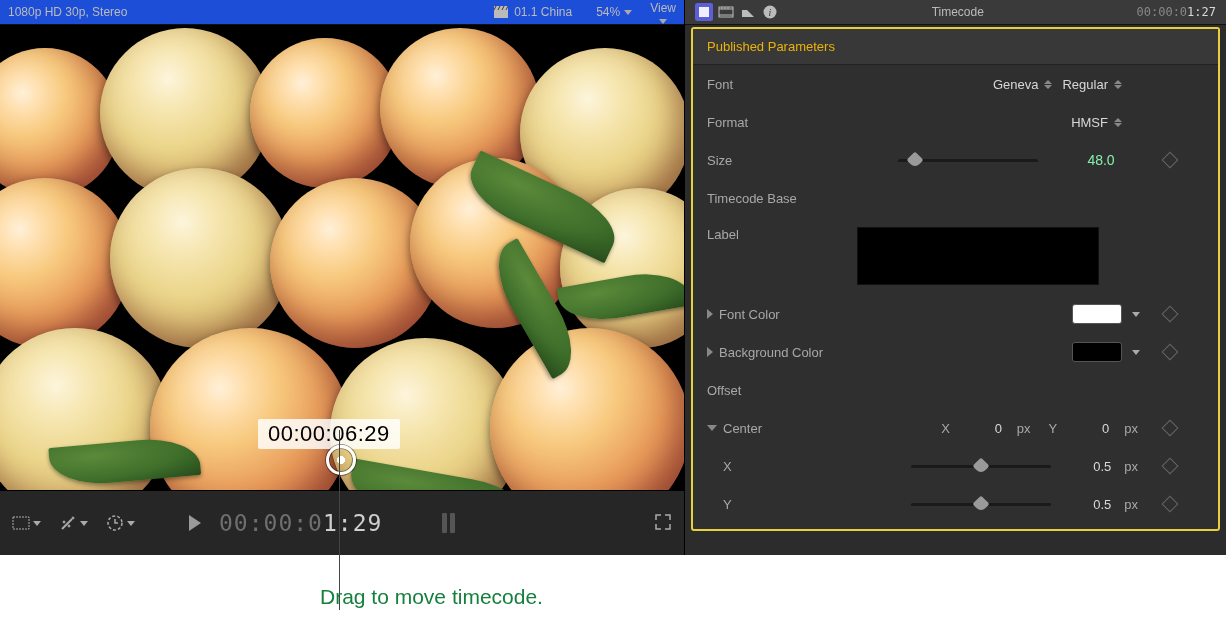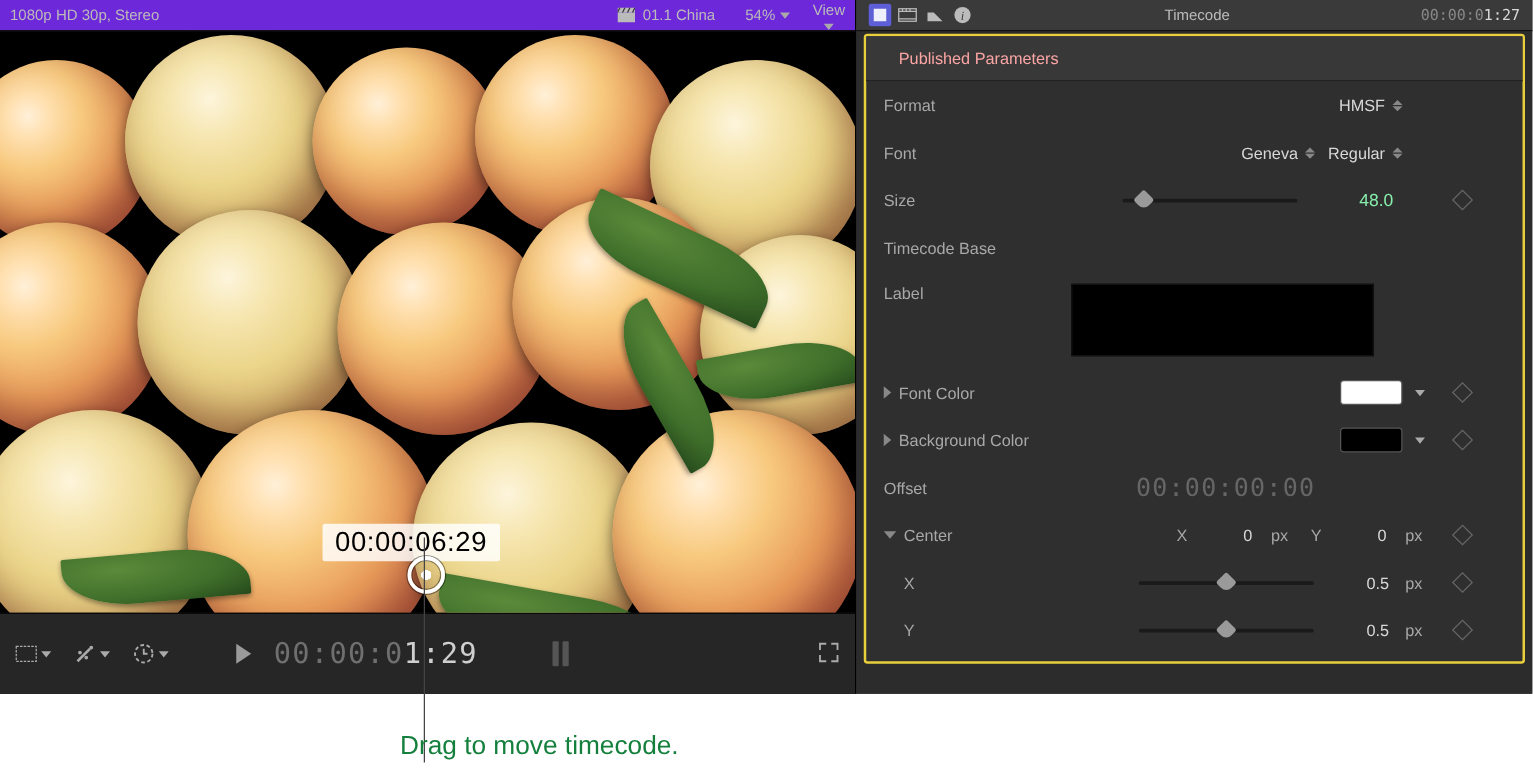--- a/index.html
+++ b/index.html
@@ -23,21 +23,21 @@
   .viewer-pane {
     width: 684px;
     height: 555px;
     background: #1e1e1e;
     display: flex;
     flex-direction: column;
     border-right: 1px solid #000;
   }
   .viewer-header {
     height: 24px;
-    background: #6d28d9;
+    background: #1d4ed8;
     display: flex;
     align-items: center;
     font-size: 12px;
     color: #bbb;
     border-bottom: 1px solid #111;
     padding: 0 8px;
   }
   .viewer-header .left-info { flex: 0 0 auto; }
   .viewer-header .spacer { flex: 1; }
   .viewer-header .clip-name { display:flex; align-items:center; gap:6px;justify-content:flex-end;}
@@ -175,23 +175,23 @@
   .inspector-header .tc-small .hl { color:#d8d8d8; }
 
   .highlight-box {
     border: 2px solid #e8cf3b;
     margin: 2px 6px 6px 6px;
     border-radius: 3px;
     background:#2f2f2f;
   }
   .section-header {
     background:#383838;
-    padding: 10px 26px;
+    padding: 10px 14px;
     font-size:13px;
-    color:#fca5a5;
+    color:#eab308;
     border-bottom:1px solid #222;
   }
   .param-rows { padding: 0 0 6px 0;}
   .param-row {
     display:flex;
     align-items:center;
     padding: 6px 14px;
     min-height: 26px;
     font-size: 13px;
     color:#a8a8a8;
@@ -449,36 +449,20 @@
         <span>00:00:0</span><span class="hl">1:27</span>
       </span>
     </div>
 
     <div class="highlight-box">
       <div class="section-header">Published Parameters</div>
       <div class="param-rows">
 
         <div class="param-row">
           <div class="label">
-              <span>Format</span>
-            </div>
-          <div class="control-area">
-            <span class="popup">
-              <span>HMSF</span>
-              <span class="updown">
-                  <span class="u"></span>
-                  <span class="d"></span>
-                </span>
-            </span>
-            <span style="width:72px"></span>
-          </div>
-        </div>
-
-        <div class="param-row">
-          <div class="label">
               <span>Font</span>
             </div>
           <div class="control-area">
             <span class="popup">
               <span>Geneva</span>
               <span class="updown">
                   <span class="u"></span>
                   <span class="d"></span>
                 </span>
             </span>
@@ -488,20 +472,36 @@
                   <span class="u"></span>
                   <span class="d"></span>
                 </span>
             </span>
             <span style="width:72px"></span>
           </div>
         </div>
 
         <div class="param-row">
           <div class="label">
+              <span>Format</span>
+            </div>
+          <div class="control-area">
+            <span class="popup">
+              <span>HMSF</span>
+              <span class="updown">
+                  <span class="u"></span>
+                  <span class="d"></span>
+                </span>
+            </span>
+            <span style="width:72px"></span>
+          </div>
+        </div>
+
+        <div class="param-row">
+          <div class="label">
               <span>Size</span>
             </div>
           <div class="control-area">
             <div class="slider-track">
               <div class="slider-thumb" style="left:12%"></div>
             </div>
             <span class="value-text">48.0</span>
             <span class="kf-diamond"></span>
             <span style="width:18px"></span>
           </div>
@@ -545,24 +545,20 @@
             <span class="chev-down" style="margin-right:4px"></span>
             <span class="kf-diamond"></span>
             <span style="width:18px"></span>
           </div>
         </div>
 
         <div class="param-row">
           <div class="label">
               <span>Offset</span>
             </div>
-          <div class="control-area" style="justify-content:center;">
-            <span class="offset-display">00:00:00:00</span>
-            <span style="width:90px"></span>
-          </div>
         </div>
 
         <div class="param-row">
           <div class="label">
             <span class="disclosure down"></span>
             <span>Center</span>
           </div>
           <div class="control-area">
             <div class="xy-labels">
               <span>X</span>

